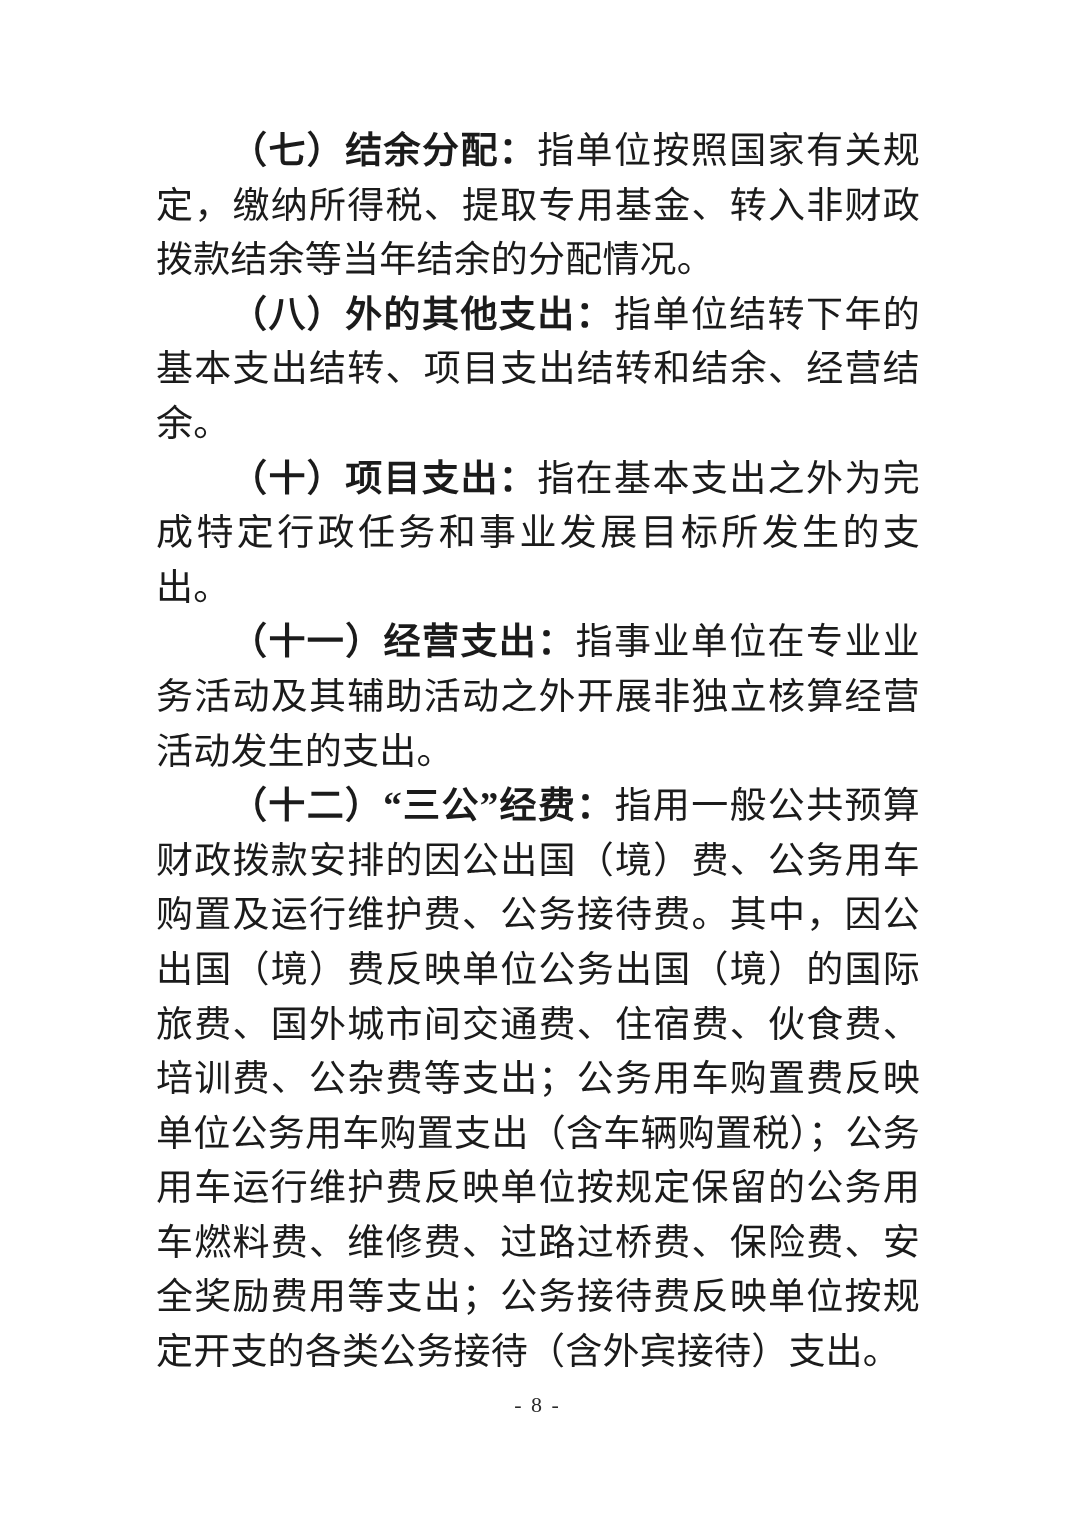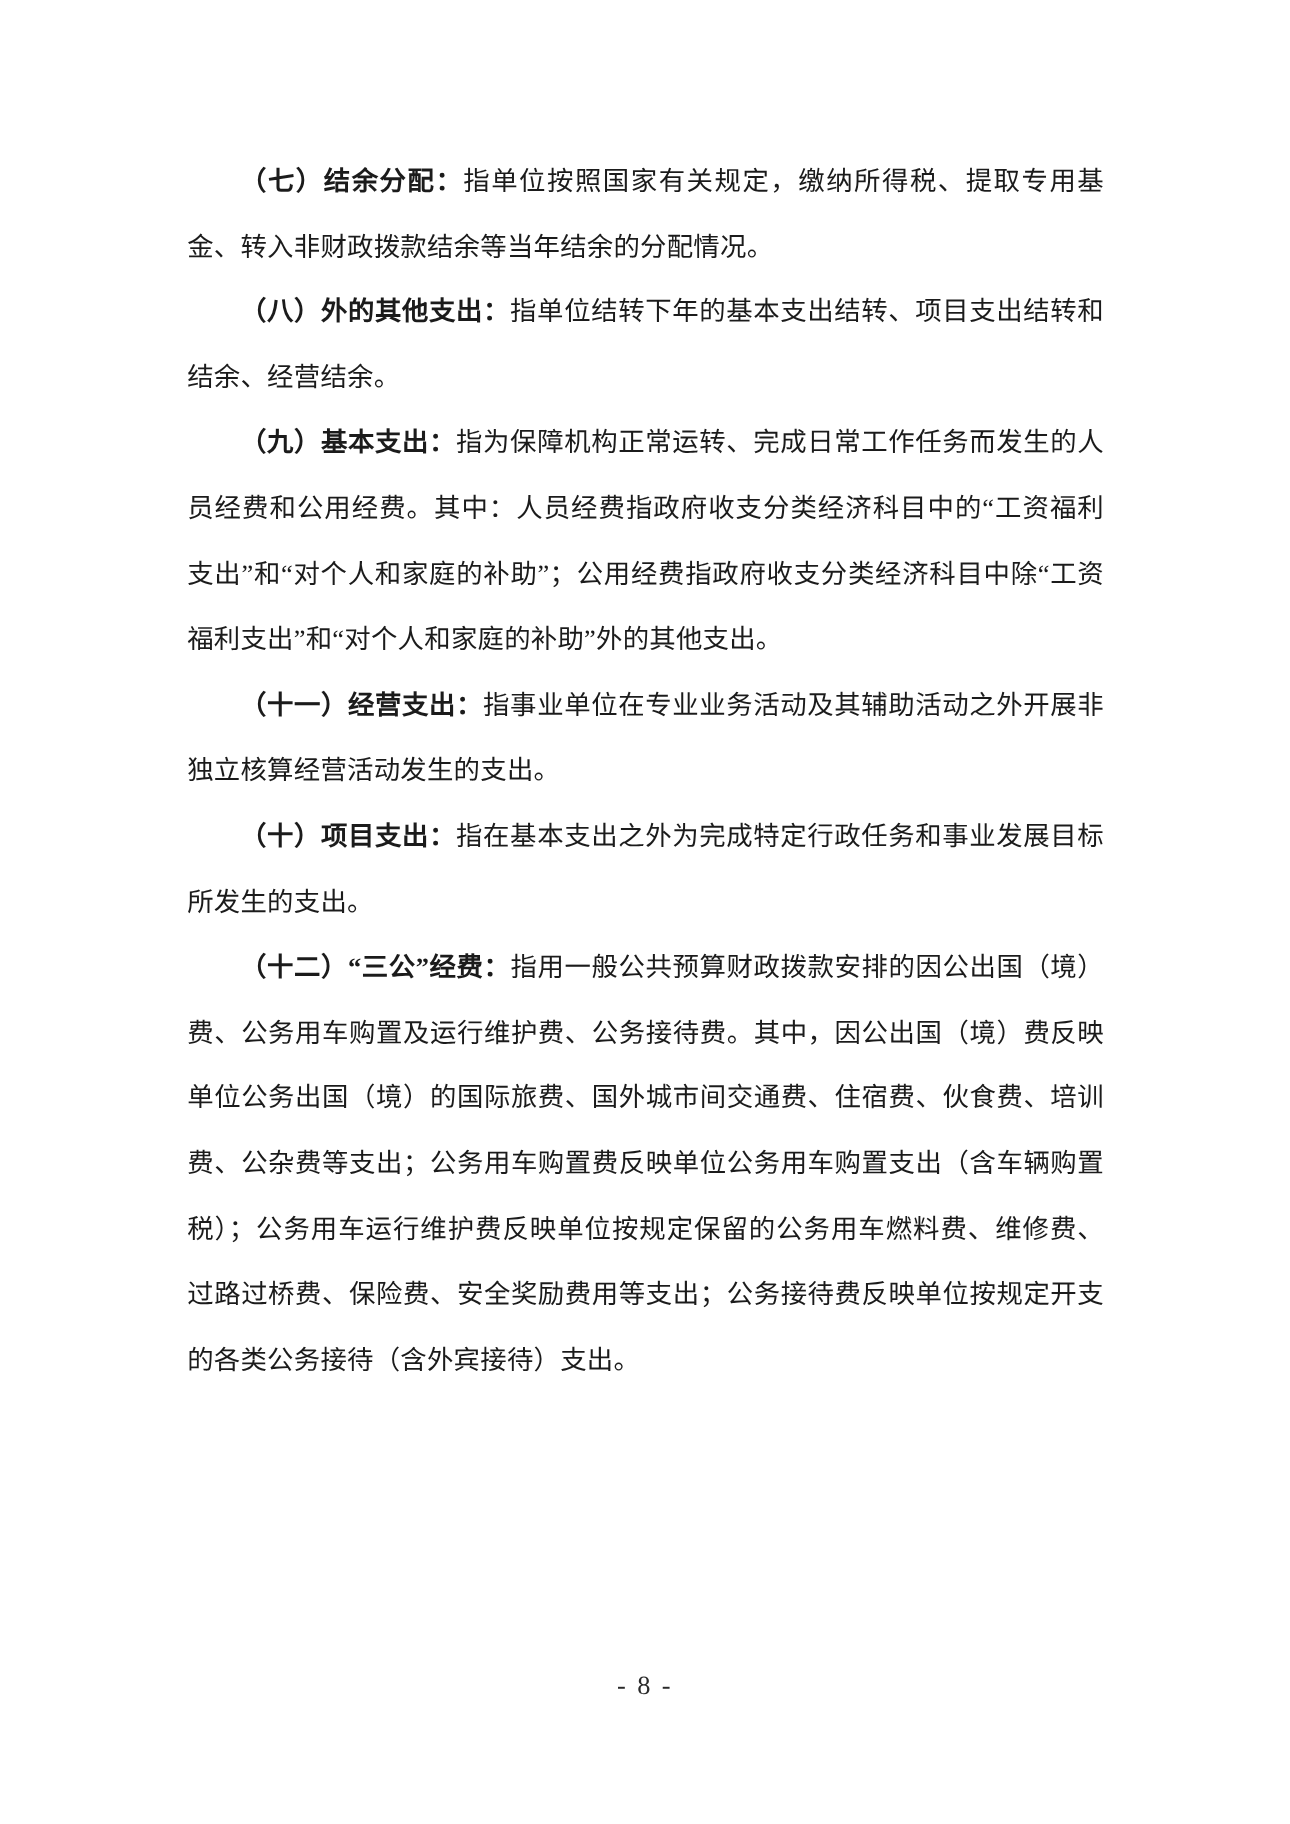--- a/index.html
+++ b/index.html
@@ -15,21 +15,21 @@
     background: #ffffff;
     overflow: hidden;
     font-family: "Liberation Serif", "DejaVu Serif", serif;
     color: #1b1b1b;
   }
   .content {
     position: absolute;
     left: 156px;
     top: 124px;
     width: 764px;
-    font-size: 22px;
+    font-size: 37px;
     line-height: 54.6px;
     text-align: justify;
     text-justify: inter-character;
     letter-spacing: 0.2px;
   }
   .content p {
     margin: 0;
     padding: 0;
     text-indent: 2em;
   }
@@ -51,25 +51,24 @@
 <body>
 
 <div class="page">
 
   <div class="content">
 
     <p><span class="para-label">（七）结余分配：</span><span>指单位按照国家有关规定，缴纳所得税、提取专用基金、转入非财政拨款结余等当年结余的分配情况。</span></p>
 
     <p><span class="para-label">（八）外的其他支出：</span><span>指单位结转下年的基本支出结转、项目支出结转和结余、经营结余。</span></p>
 
-    <p><span class="para-label">（九）基本支出：</span><span>指为保障机构正常运转、完成日常工作任务而发生的人员经费和公用经费。其中：人员经费指政府收支分类经济科目中的“工资福利支出”和“对个人和家庭的补助”；公用经费指政府收支分类经济科目中除“工资福利支出”和“对个人和家庭的补助”外的其他支出。</span></p>
+
+    <p><span class="para-label">（十）项目支出：</span><span>指在基本支出之外为完成特定行政任务和事业发展目标所发生的支出。</span></p>
 
     <p><span class="para-label">（十一）经营支出：</span><span>指事业单位在专业业务活动及其辅助活动之外开展非独立核算经营活动发生的支出。</span></p>
-
-    <p><span class="para-label">（十）项目支出：</span><span>指在基本支出之外为完成特定行政任务和事业发展目标所发生的支出。</span></p>
 
     <p><span class="para-label">（十二）“三公”经费：</span><span>指用一般公共预算财政拨款安排的因公出国（境）费、公务用车购置及运行维护费、公务接待费。其中，因公出国（境）费反映单位公务出国（境）的国际旅费、国外城市间交通费、住宿费、伙食费、培训费、公杂费等支出；公务用车购置费反映单位公务用车购置支出（含车辆购置税）；公务用车运行维护费反映单位按规定保留的公务用车燃料费、维修费、过路过桥费、保险费、安全奖励费用等支出；公务接待费反映单位按规定开支的各类公务接待（含外宾接待）支出。</span></p>
 
   </div>
 
   <div class="footer">- 8 -</div>
 
 </div>
 
 </body></html>

